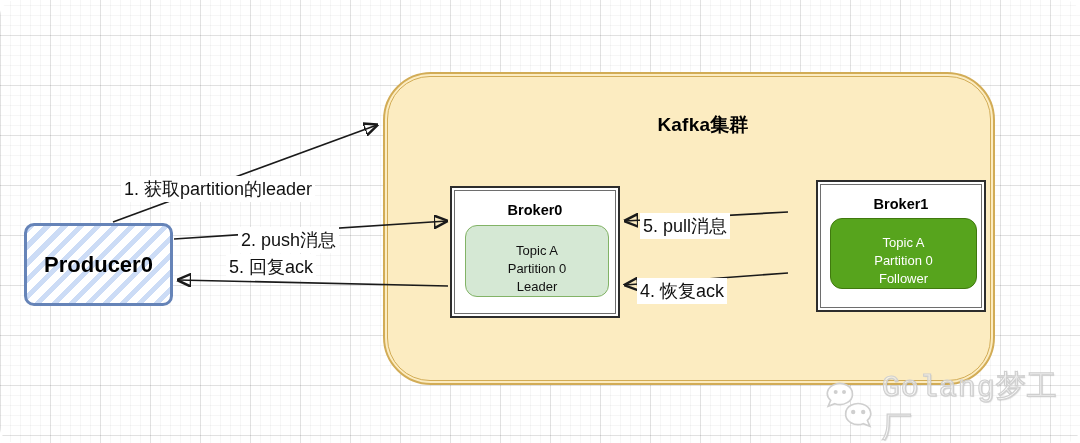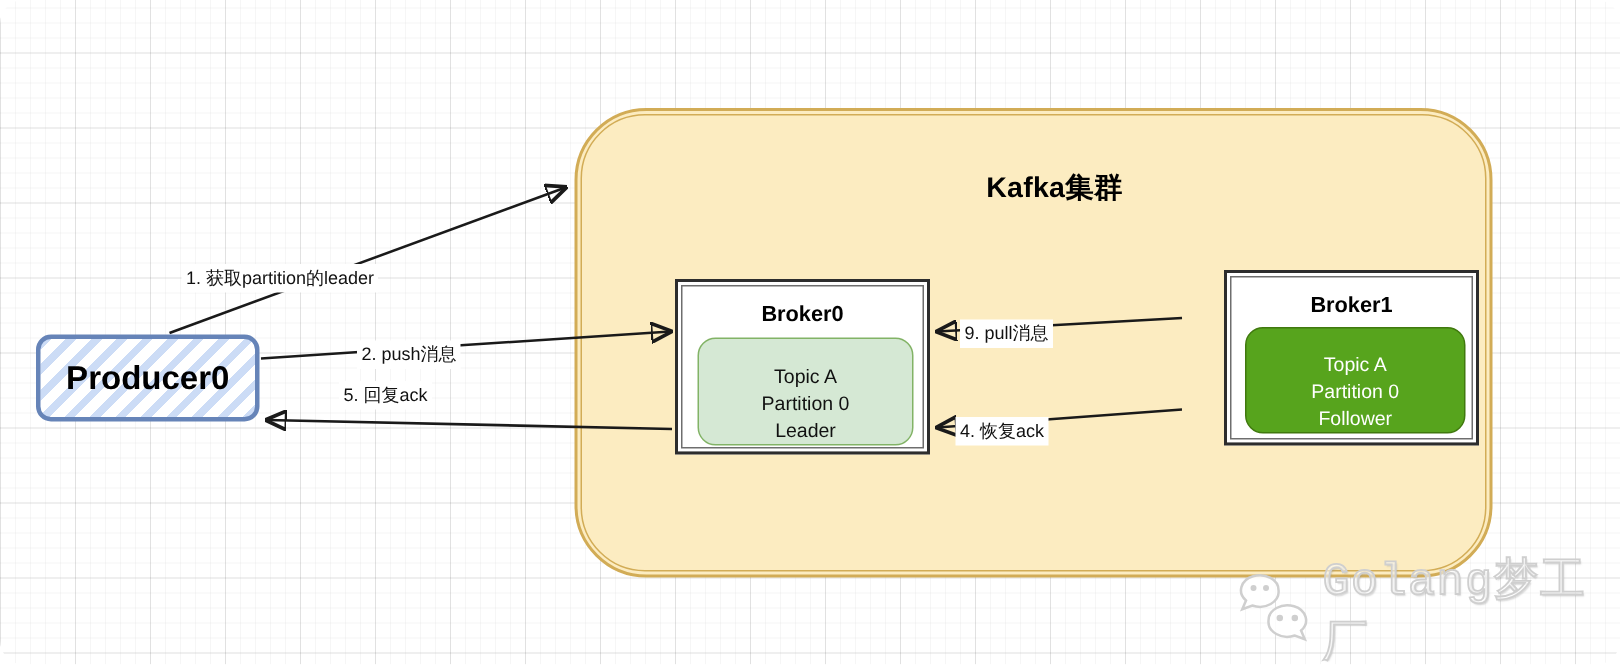--- a/index.html
+++ b/index.html
@@ -25,30 +25,30 @@
   .cluster::before{
     content:"";position:absolute;inset:2px;border:1px solid #d2ac56;border-radius:43px;pointer-events:none;
   }
   .cluster-title{
     position:absolute;top:38px;left:0;right:0;text-align:center;
     transform:translateX(14px);
     font-size:19px;font-weight:bold;color:#000;letter-spacing:0.2px;
   }
   
   .producer{
-    position:absolute;left:24px;top:223px;width:149px;height:58px;box-sizing:border-box;
+    position:absolute;left:24px;top:223px;width:149px;height:83px;box-sizing:border-box;
     border:3px solid #6684b8;border-radius:10px;
     background:repeating-linear-gradient(135deg,#ccdcf6 0 5px,#ffffff 5px 12px);
     display:flex;align-items:center;justify-content:center;
     z-index:3;
   }
   .producer-label{font-size:22px;font-weight:bold;color:#000;}
   
   .broker{
-    position:absolute;box-sizing:border-box;width:170px;height:117px;background:#ffffff;
+    position:absolute;box-sizing:border-box;width:170px;height:132px;background:#ffffff;
     border:2px solid #2d2d2d;
     box-shadow:inset 0 0 0 2px #ffffff, inset 0 0 0 3px #6e6e6e;
     z-index:3;
   }
   .broker0{left:450px;top:186px;}
   .broker1{left:788px;top:180px;margin-left:28px;}
   .broker-title{
     position:absolute;top:14px;left:0;right:0;text-align:center;
     font-size:14.5px;font-weight:bold;color:#000;
   }
@@ -64,21 +64,21 @@
   .partition-follower{
     left:12px;top:36px;width:147px;height:71px;
     background:#57a41d;border:1.5px solid #40790e;color:#ffffff;
   }
   
   .arrows{position:absolute;left:0;top:0;width:1080px;height:443px;z-index:4;pointer-events:none;}
   .arrows path{stroke:#1a1a1a;stroke-width:1.7;fill:none;}
   
   .lbl{
     position:absolute;background:#ffffff;padding:1px 3px;white-space:nowrap;
-    font-size:12px;color:#111;z-index:5;
+    font-size:18px;color:#111;z-index:5;
   }
   .l1{left:121px;top:176px;}
   .l2{left:238px;top:227px;}
   .l3{left:640px;top:213px;}
   .l4{left:637px;top:278px;}
   .l5{left:226px;top:254px;}
   
   .watermark{
     position:absolute;left:824px;top:366px;display:flex;align-items:center;z-index:6;
     pointer-events:none;
@@ -130,21 +130,21 @@
     </defs>
     <path d="M113,222 L377,125" marker-end="url(#ah)"></path>
     <path d="M174,239 L447,221" marker-end="url(#ah)"></path>
     <path d="M788,212 L625,221" marker-end="url(#ah)"></path>
     <path d="M788,273 L625,285" marker-end="url(#ah)"></path>
     <path d="M448,286 L178,280" marker-end="url(#ah)"></path>
   </svg>
 
   <div class="lbl l1">1. 获取partition的leader</div>
   <div class="lbl l2">2. push消息</div>
-  <div class="lbl l3">9. pull消息</div>
+  <div class="lbl l3">5. pull消息</div>
   <div class="lbl l4">4. 恢复ack</div>
   <div class="lbl l5">5. 回复ack</div>
 
   <div class="watermark">
     <svg width="54" height="50" viewBox="0 0 62 56">
       <g fill="rgba(255,255,255,0.88)" stroke="#cfcfcf" stroke-width="2">
         <path d="M34,12 a15,12 0 1 0 -26,8 l-3,7 8,-3 a15,12 0 0 0 21,-12 z"></path>
         <path d="M26,36 a15,12 0 1 1 26,8 l3,7 -8,-3 a15,12 0 0 1 -21,-12 z"></path>
       </g>
       <g fill="#cfcfcf">

